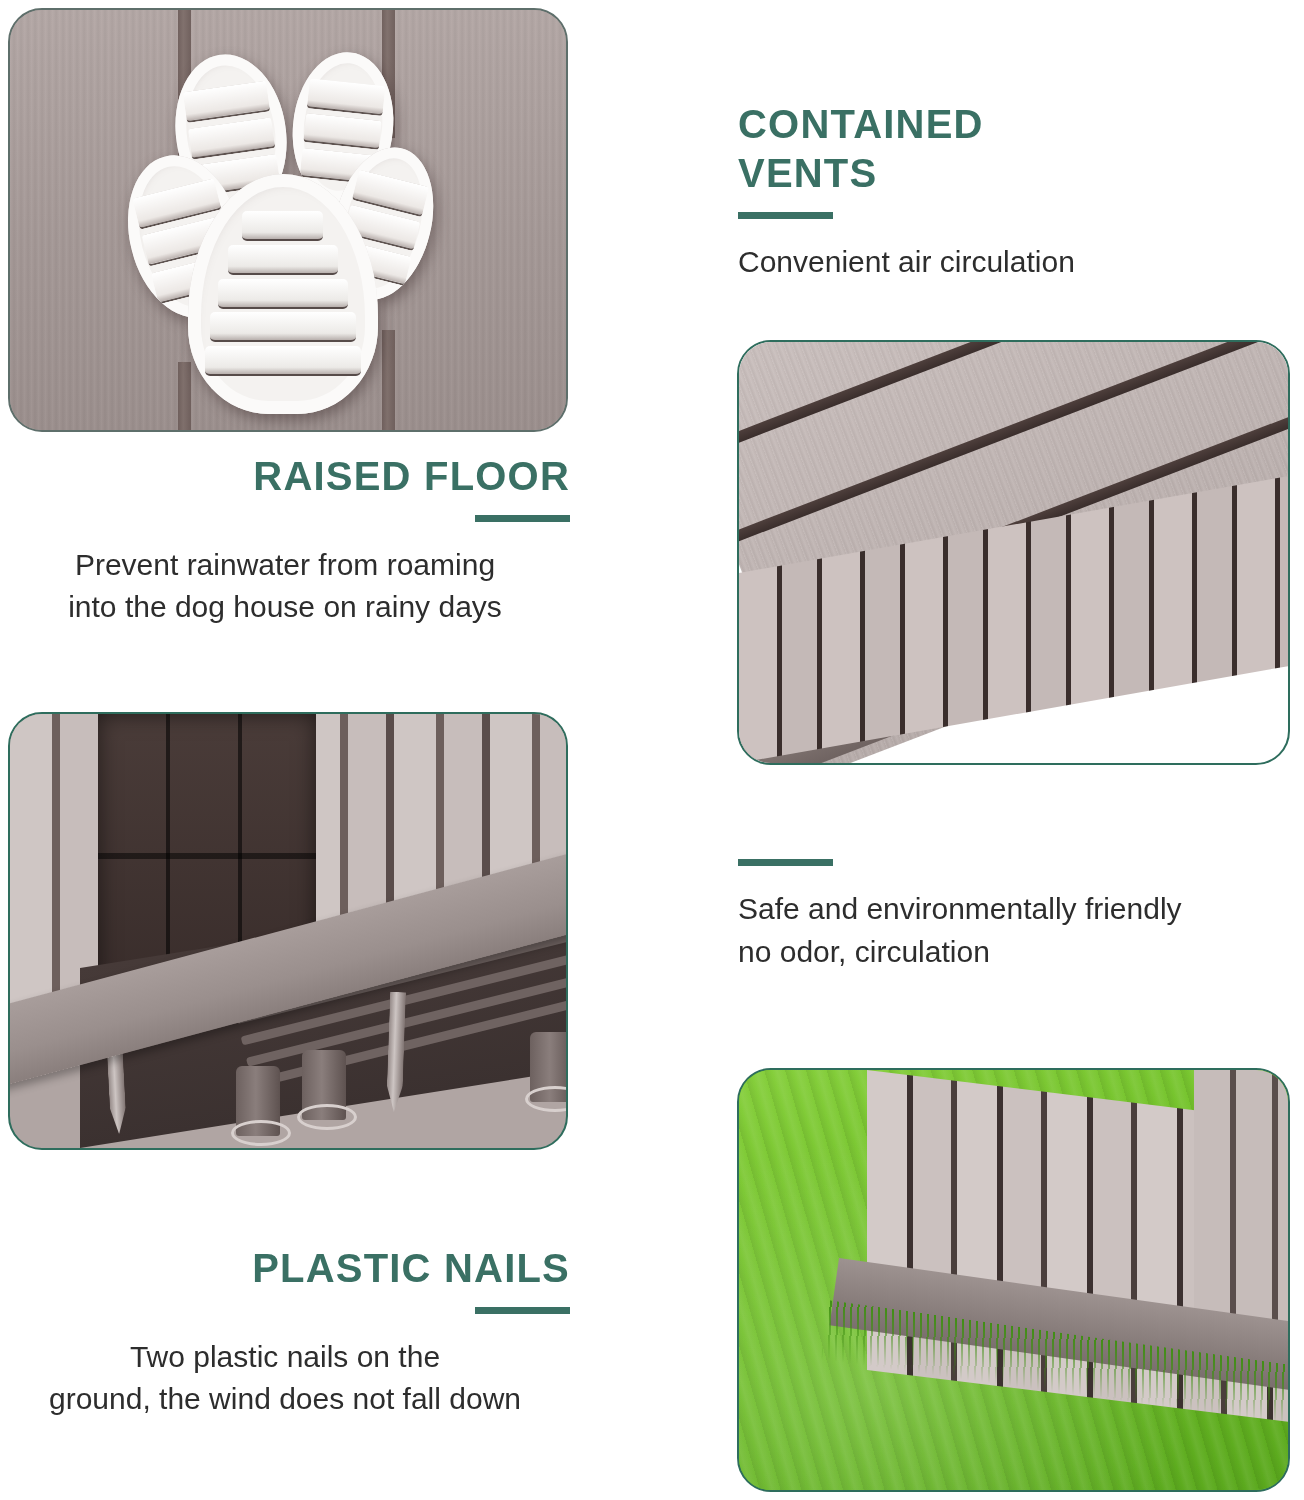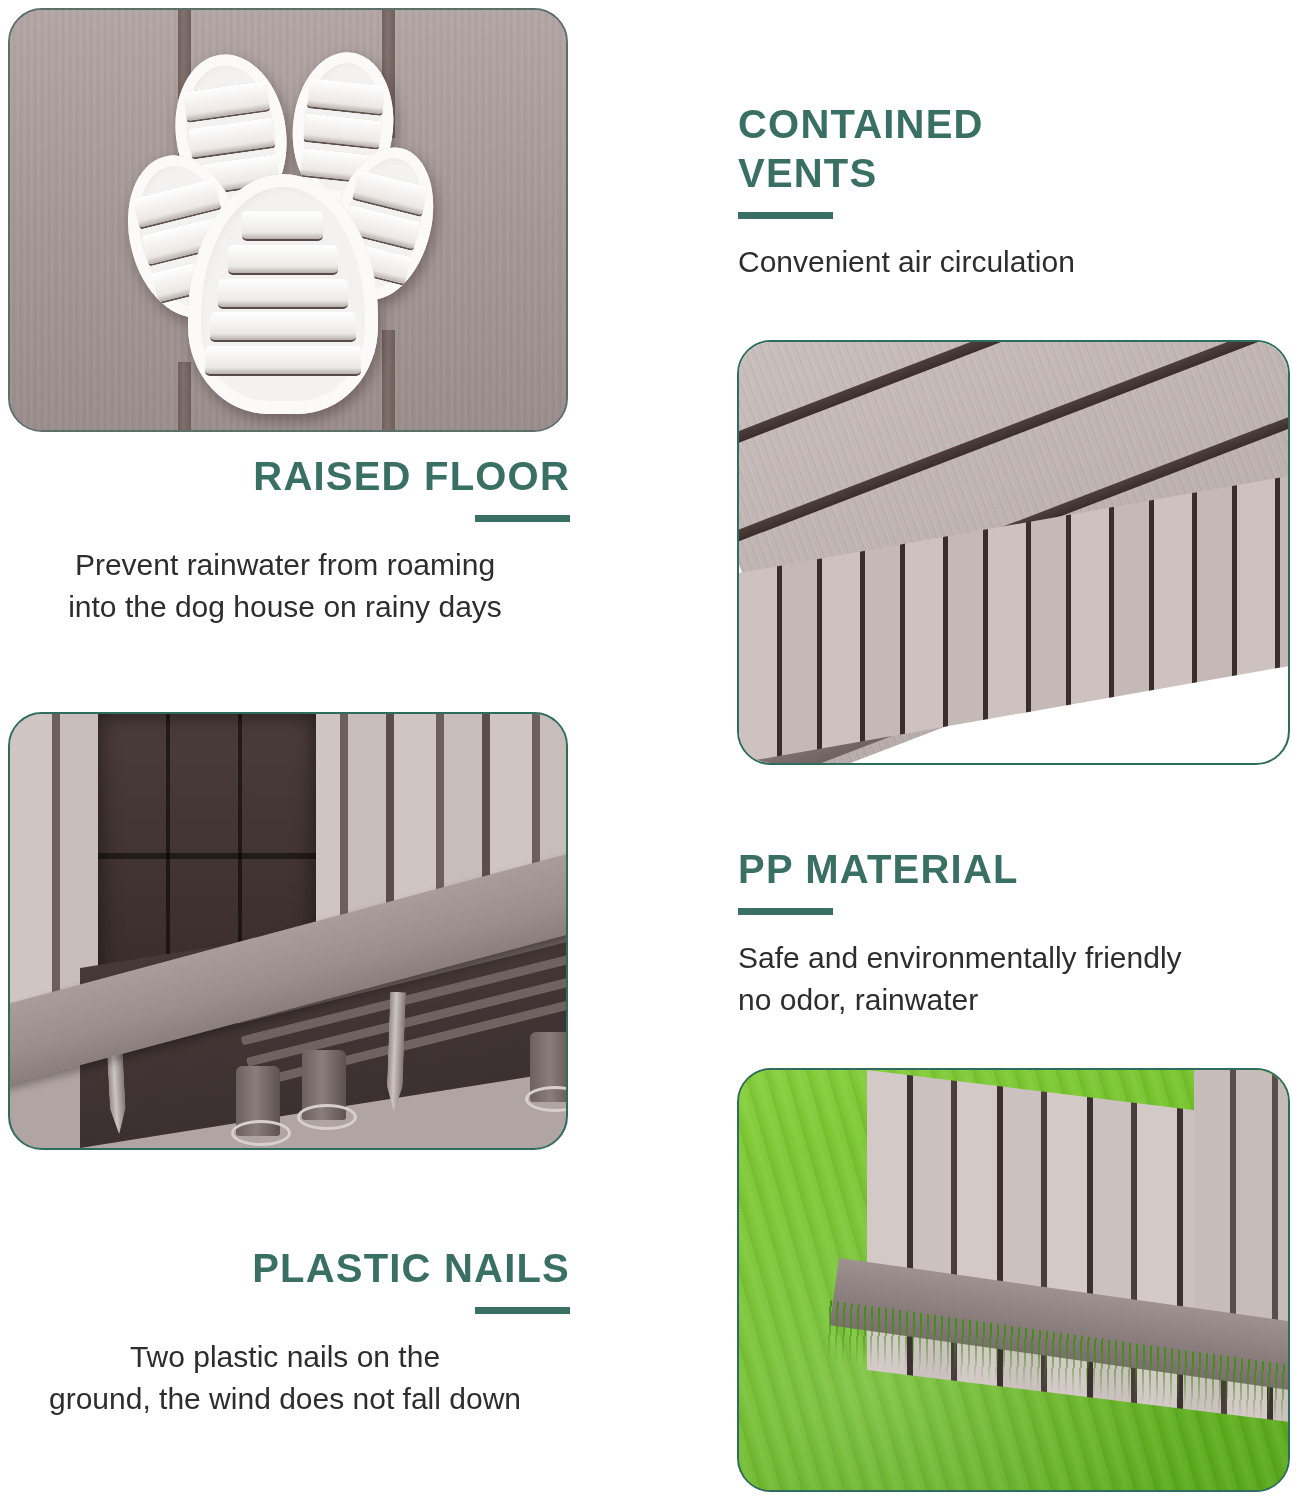--- a/index.html
+++ b/index.html
@@ -314,24 +314,23 @@
         <div class="plank-gap" style="top:210px;"></div>
         <div class="plank-gap" style="top:302px;"></div>
         <div class="plank-gap" style="top:394px;"></div>
       </div>
       <div class="roof-edge"></div>
       <div class="roof-wall"></div>
     </div>
   </div>
 
   <div class="block align-left" id="pp-text" style="left:738px;top:845px;width:548px;">
-    <h2 class="heading">PP MATERIAL</h2>
     <div class="rule"></div>
     <p class="body">Safe and environmentally friendly
-no odor, rainwater</p>
+no odor, circulation</p>
   </div>
 
   <div class="card thin" id="nails-card">
     <div class="nails-inner">
       <div class="nwall"></div>
       <div class="ndoor"></div>
       <div class="nunder"></div>
       <div class="nslats">
         <div class="nslat" style="top:0px;"></div>
         <div class="nslat" style="top:22px;"></div>

